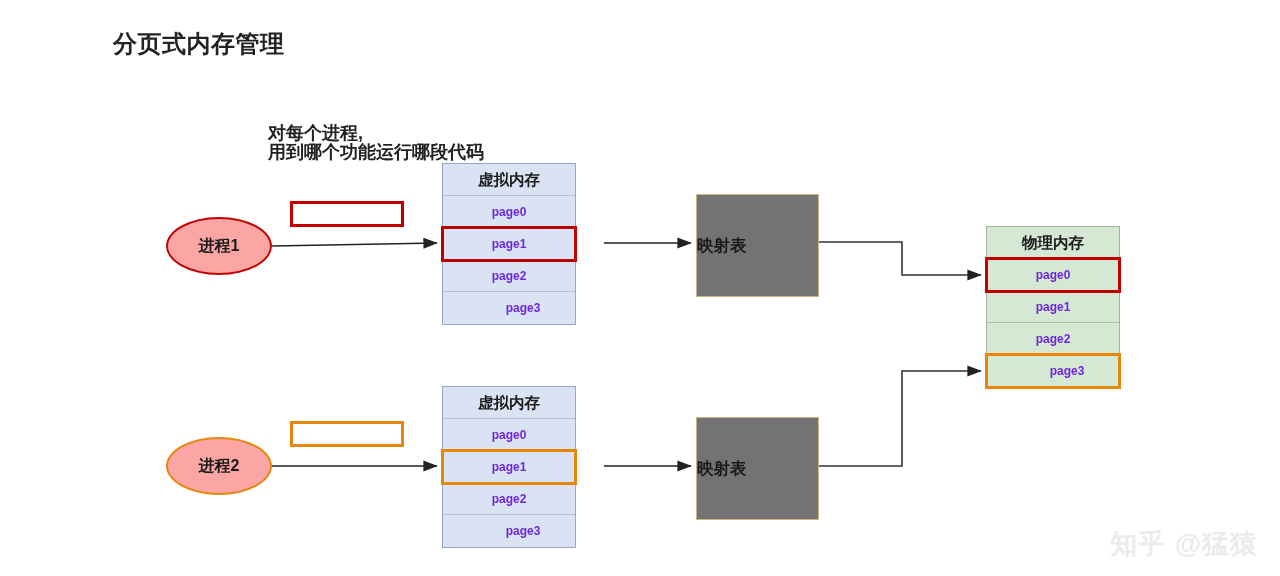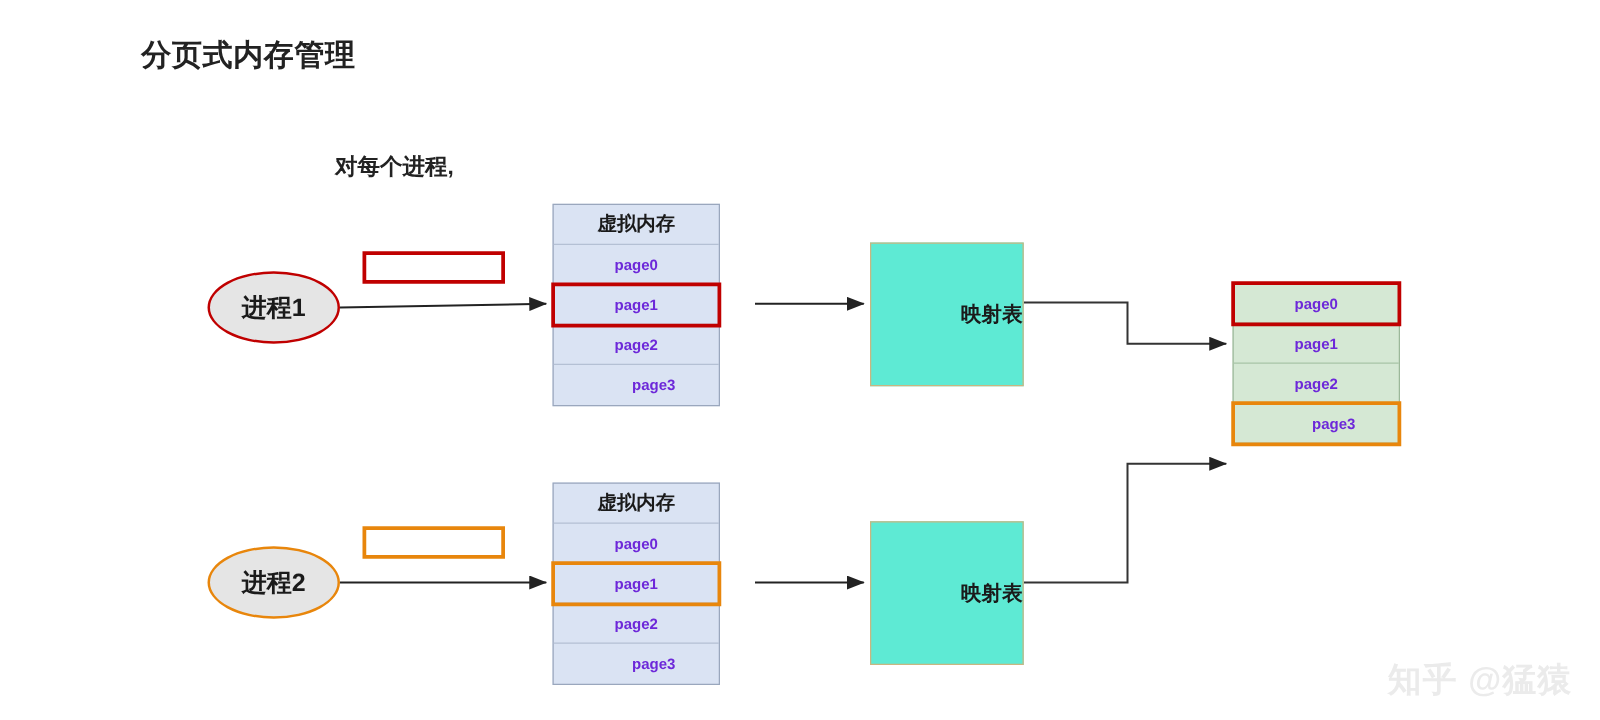--- a/index.html
+++ b/index.html
@@ -46,26 +46,26 @@
     margin-top: 16px;
   }
   .note div { white-space: nowrap; }
 
   
   .proc-ellipse {
     position: absolute;
     width: 106px;
     height: 58px;
     border-radius: 50%;
-    background: #e5e5e5;
+    background: #fca5a5;
     box-sizing: border-box;
     display: flex;
     align-items: center;
     justify-content: center;
-    font-size: 20px;
+    font-size: 16px;
     font-weight: bold;
     color: #1a1a1a;
   }
   .proc-1 { left: 166px; top: 217px; border: 2.5px solid #c00000; }
   .proc-2 { left: 166px; top: 437px; border: 2.5px solid #e8860c; justify-content: center; }
 
   
   .empty-rect {
     position: absolute;
     width: 114px;
@@ -125,27 +125,27 @@
   }
 
   .vm-1 { left: 442px; top: 163px; }
   .vm-2 { left: 442px; top: 386px; }
   .pm   { left: 986px; top: 226px; }
 
   
   .map-box {
     position: absolute;
     width: 123px;
-    height: 115px;
-    background: #5eead4;
+    height: 103px;
+    background: #737373;
     border: 1px solid #c9b681;
     box-sizing: border-box;
     display: flex;
     align-items: center;
-    justify-content: flex-end;
+    justify-content: flex-start;
     font-size: 16.5px;
     font-weight: bold;
     color: #1a1a1a;
   }
   .map-1 { left: 696px; top: 194px; }
   .map-2 { left: 696px; top: 417px; }
 
   .watermark {
     position: absolute;
     right: 22px;
@@ -177,20 +177,21 @@
 
   <path d="M 604 466 L 691 466" stroke="#222222" stroke-width="1.6" fill="none" marker-end="url(#arrowhead)"></path>
 
   <path d="M 819 466 L 902 466 L 902 371 L 981 371" stroke="#333333" stroke-width="1.6" fill="none" marker-end="url(#arrowhead)"></path>
 </svg>
 
 <div class="page-title">分页式内存管理</div>
 
 <div class="note">
   <div>对每个进程,</div>
+  <div>用到哪个功能运行哪段代码</div>
 </div>
 
 <div class="proc-ellipse proc-1">
   <span>进程1</span>
 </div>
 <div class="proc-ellipse proc-2">
   <span>进程2</span>
 </div>
 
 <div class="empty-rect empty-rect-1">
@@ -217,19 +218,20 @@
 </div>
 
 <div class="map-box map-1">
   <span>映射表</span>
 </div>
 <div class="map-box map-2">
   <span>映射表</span>
 </div>
 
 <div class="mem-table phys pm">
+  <div class="mem-head">物理内存</div>
   <div class="mem-row hl-red">page0</div>
   <div class="mem-row">page1</div>
   <div class="mem-row">page2</div>
   <div class="mem-row hl-orange">page3</div>
 </div>
 
 <div class="watermark">知乎 @猛猿</div>
 
 </body></html>

